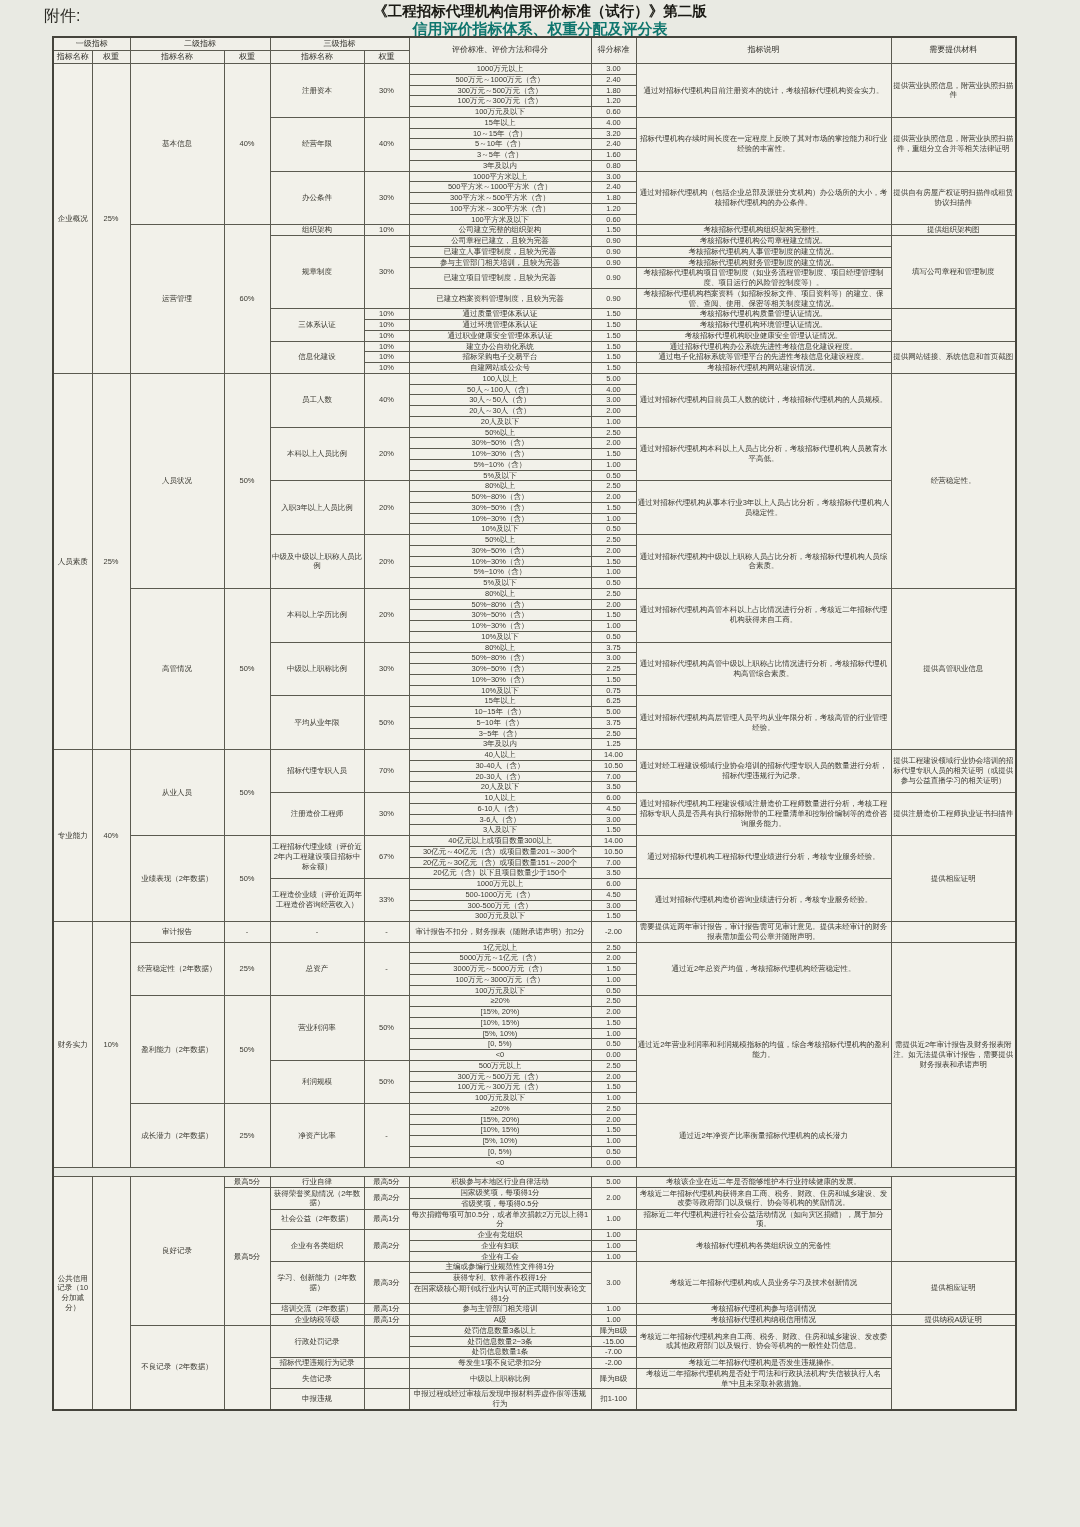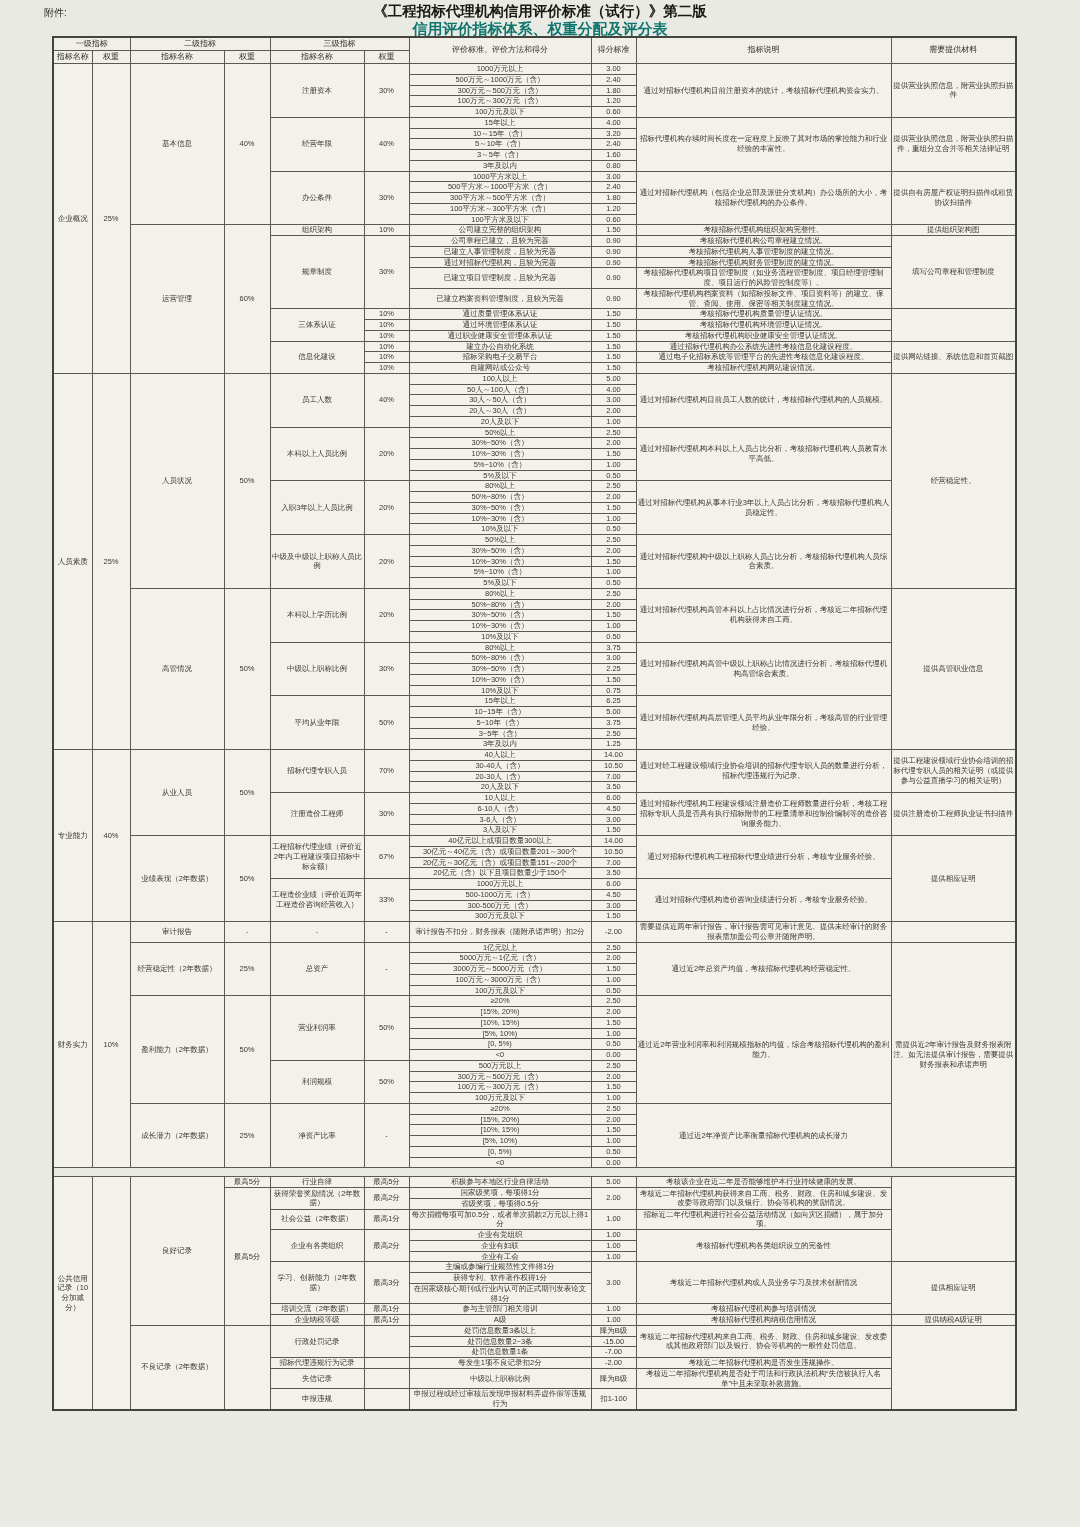--- a/index.html
+++ b/index.html
@@ -5,21 +5,21 @@
   html,body{margin:0;padding:0;}
   body{
     width:1080px;height:1527px;
     background:#e9eae3;
     font-family:"Liberation Sans", sans-serif;
     color:#33322c;
     position:relative;
   }
   .attachment{
     position:absolute;left:44px;top:6px;
-    font-size:10px;color:#2c2b26;
+    font-size:16px;color:#2c2b26;
   }
   .titles{
     position:absolute;left:0;top:3px;width:1080px;text-align:center;
   }
   .title-line1{font-size:14.5px;font-weight:bold;color:#191913;line-height:1.15;}
   .title-line2{font-size:15px;font-weight:bold;color:#0f766e;line-height:1.2;}
   table.tbl{
     position:absolute;left:52px;top:36px;
     width:963px;height:1198px;
     border-collapse:collapse;table-layout:fixed;
@@ -188,21 +188,21 @@
         <td class="score">0.90</td>
         <td class="desc">考核招标代理机构公司章程建立情况。</td>
         <td rowspan="5" class="mat">填写公司章程和管理制度</td>
       </tr>
       <tr>
         <td class="crit">已建立人事管理制度，且较为完善</td>
         <td class="score">0.90</td>
         <td class="desc">考核招标代理机构人事管理制度的建立情况。</td>
       </tr>
       <tr>
-        <td class="crit">通过对招标代理机构，且较为完善</td>
+        <td class="crit">参与主管部门相关培训，且较为完善</td>
         <td class="score">0.90</td>
         <td class="desc">考核招标代理机构财务管理制度的建立情况。</td>
       </tr>
       <tr>
         <td class="crit">已建立项目管理制度，且较为完善</td>
         <td class="score">0.90</td>
         <td class="desc">考核招标代理机构项目管理制度（如业务流程管理制度、项目经理管理制度、项目运行的风险管控制度等）。</td>
       </tr>
       <tr>
         <td class="crit">已建立档案资料管理制度，且较为完善</td>

